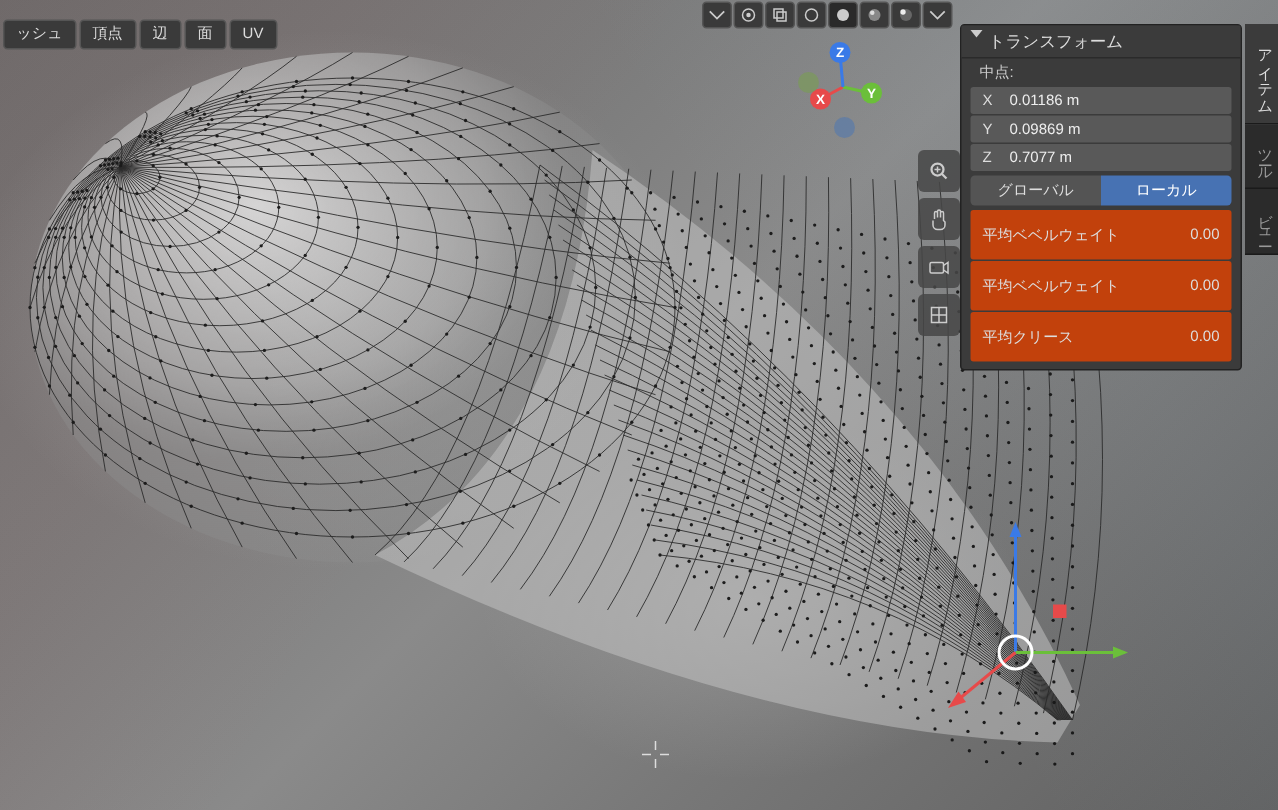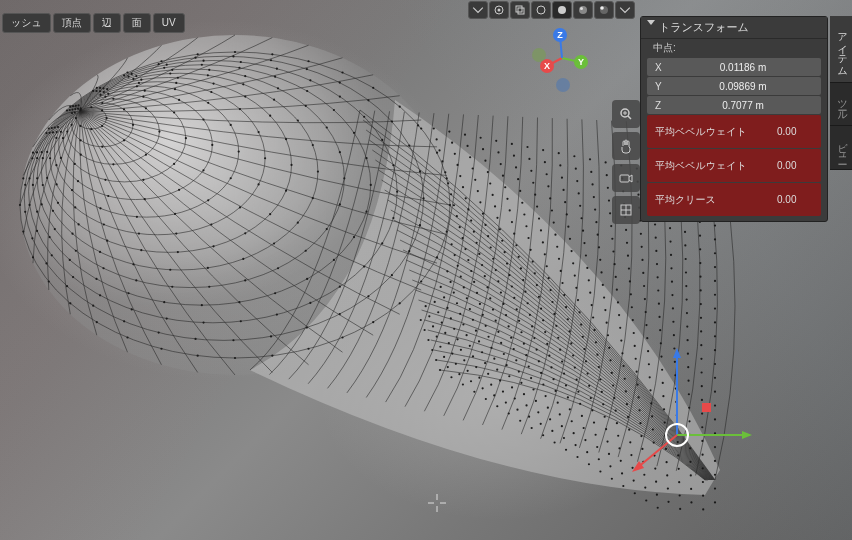--- a/index.html
+++ b/index.html
@@ -16,29 +16,29 @@
 .gball{position:absolute;width:14px;height:14px;border-radius:50%;font-size:9px;font-weight:bold;display:flex;align-items:center;justify-content:center;color:#fff}
 #toolcol{position:absolute;top:100px;right:212px;display:flex;flex-direction:column;gap:4px;z-index:5}
 .tool{width:28px;height:28px;background:rgba(70,70,70,.85);border-radius:4px;display:flex;align-items:center;justify-content:center;cursor:pointer}
 .tool svg{width:16px;height:16px;fill:#ccc}
 #panel{position:absolute;top:16px;right:24px;width:188px;background:#3b3b3b;border:1px solid #222;border-radius:3px;z-index:7}
 #phdr{background:#3b3b3b;padding:3px 6px;display:flex;align-items:flex-start;gap:4px;border-bottom:1px solid #2a2a2a}
 .dtri{width:0;height:0;border-left:4px solid transparent;border-right:4px solid transparent;border-top:5px solid #ccc;cursor:pointer}
 .psec{padding:2px 8px 2px 12px;font-size:10px;color:#ccc}
 .prow{display:flex;align-items:center;margin:1px 6px;background:#595959;border-radius:2px;height:18px;overflow:hidden}
 .plab{width:26px;padding-left:8px;font-size:10px;color:#ddd}
-.pval{flex:1;text-align:center;padding-right:8px;font-size:10px;color:#eee}
+.pval{flex:1;text-align:left;padding-right:8px;font-size:10px;color:#eee}
 .btnrow{display:flex;gap:0;margin:3px 6px}
 .pbtn{flex:1;background:#545454;text-align:center;padding:3px 0;font-size:10px;cursor:pointer;border-radius:2px}
 .pbtn.active{background:#4772b3;color:#fff}
 .pbtn:first-child{border-radius:3px 0 0 3px}
 .pbtn:last-child{border-radius:0 3px 3px 0}
-.prow2{display:flex;margin:1px 6px;background:#7f1d1d;border-radius:2px;height:33px;align-items:center}
+.prow2{display:flex;margin:1px 6px;background:#c2410c;border-radius:2px;height:33px;align-items:center}
 .plab2{flex:1;padding-left:8px;font-size:10px}
-.pval2{width:44px;padding-right:8px;font-size:10px}
+.pval2{width:44px;text-align:right;padding-right:8px;font-size:10px}
 #tabs{position:absolute;top:16px;right:0;width:22px;display:flex;flex-direction:column;z-index:8}
 .vtab{writing-mode:vertical-rl;padding:10px 3px;background:#2b2b2b;font-size:10px;color:#999;cursor:pointer;border-bottom:1px solid #1a1a1a;text-align:center}
 .vtab.active{background:#3b3b3b;color:#ddd}
 #axiswidget{position:absolute;bottom:50px;right:100px;width:150px;height:150px;z-index:3;pointer-events:none}
 #cursor{position:absolute;bottom:28px;left:428px;z-index:3}
 #mesh{position:absolute;top:20px;left:0;width:740px;height:520px;z-index:2;pointer-events:none;opacity:.9}
 </style>
 </head>
 <body>
 
@@ -1118,20 +1118,24 @@
       <span class="pval">0.01186 m</span>
     </div>
   <div class="prow">
       <span class="plab">Y</span>
       <span class="pval">0.09869 m</span>
     </div>
   <div class="prow">
       <span class="plab">Z</span>
       <span class="pval">0.7077 m</span>
     </div>
+  <div class="btnrow">
+    <div class="pbtn">グローバル</div>
+    <div class="pbtn active">ローカル</div>
+  </div>
   <div class="prow2">
       <span class="plab2">平均ベベルウェイト</span>
       <span class="pval2">0.00</span>
     </div>
   <div class="prow2">
       <span class="plab2">平均ベベルウェイト</span>
       <span class="pval2">0.00</span>
     </div>
   <div class="prow2">
       <span class="plab2">平均クリース</span>

